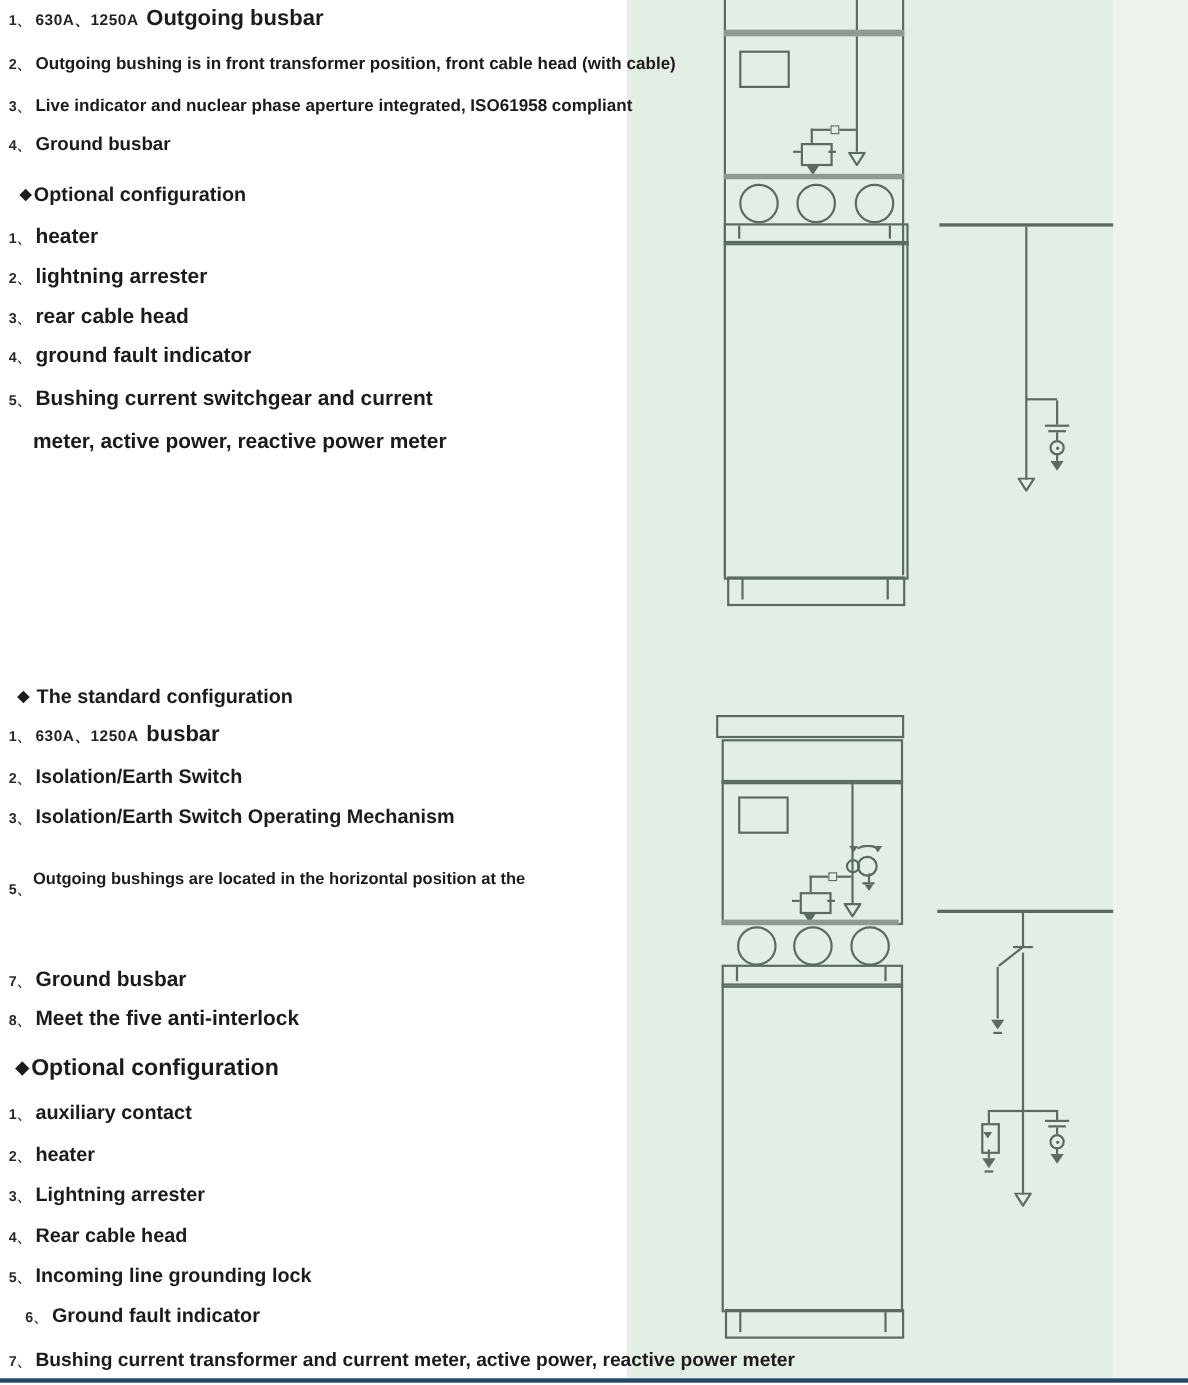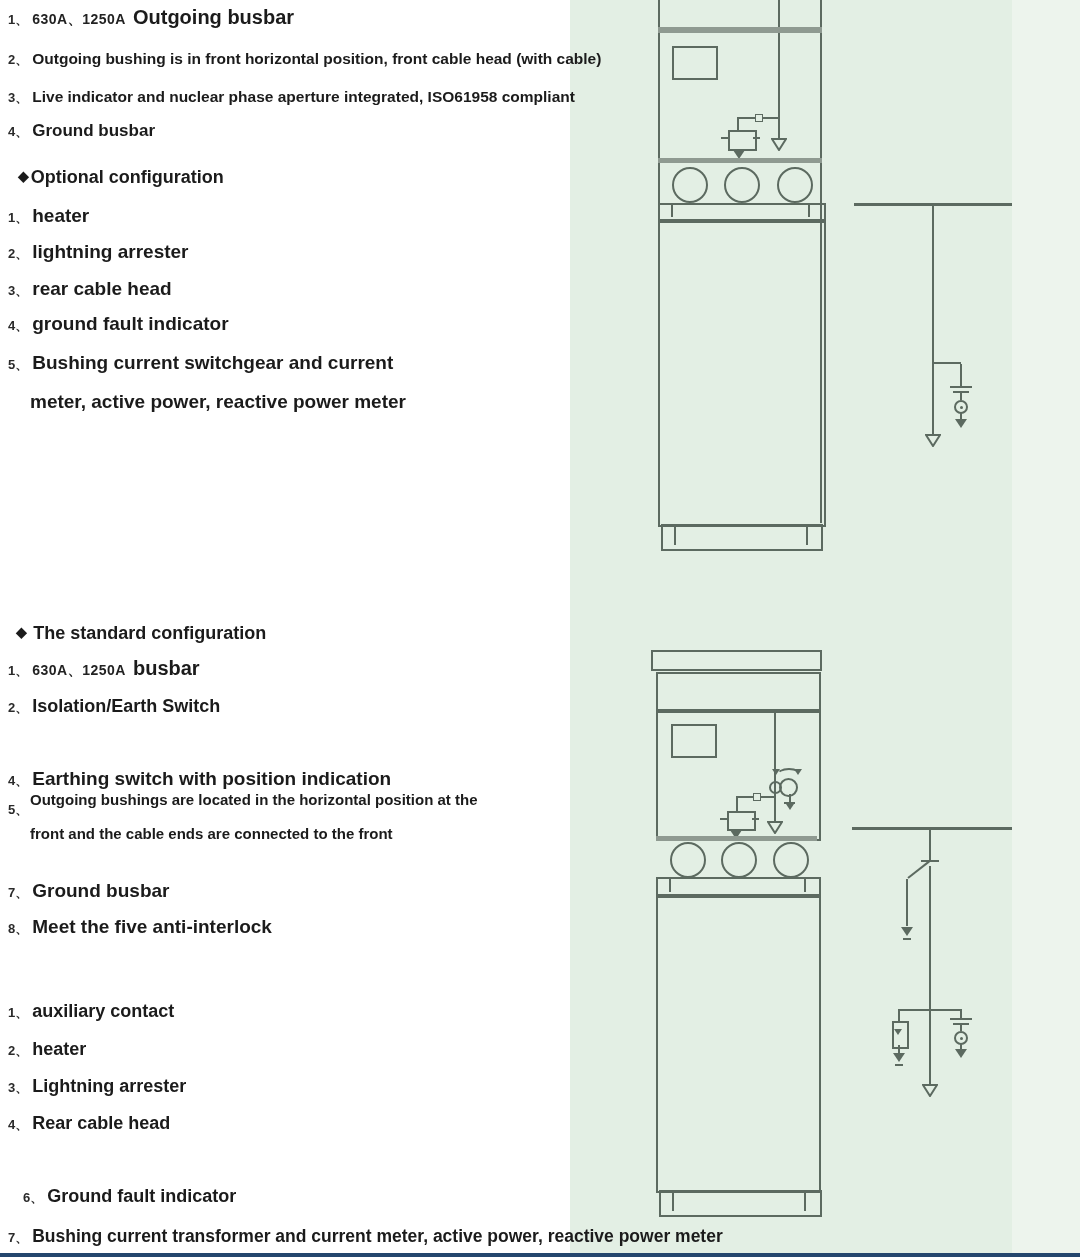--- a/index.html
+++ b/index.html
@@ -165,21 +165,21 @@
     <div class="v" style="left:960px;top:1025px;height:6px"></div>
     <div class="ring ring-dot" style="left:954px;top:1031px;width:10px;height:10px"></div>
     <div class="v" style="left:960px;top:1043px;height:6px"></div>
     <div class="tri-d" style="left:955px;top:1049px"></div>
   </div>
 
   <div class="t" style="left:8px;top:6px">
     <span class="num">1、</span><span class="amps">630A、1250A</span><span class="fs20">Outgoing busbar</span>
   </div>
   <div class="t" style="left:8px;top:50px">
-    <span class="num">2、</span><span class="fs155">Outgoing bushing is in front horizontal position, front cable head (with cable)</span>
+    <span class="num">2、</span><span class="fs155">Outgoing bushing is in front transformer position, front cable head (with cable)</span>
   </div>
   <div class="t" style="left:8px;top:88px">
     <span class="num">3、</span><span class="fs155">Live indicator and nuclear phase aperture integrated, ISO61958 compliant</span>
   </div>
   <div class="t" style="left:8px;top:121px">
     <span class="num">4、</span><span class="fs17">Ground busbar</span>
   </div>
 
   <div class="t" style="left:18px;top:167px">
     <span class="bullet">◆</span><span class="fs18">Optional configuration</span>
@@ -207,47 +207,52 @@
   <div class="t" style="left:16px;top:623px">
     <span class="bullet">◆</span> <span class="fs18">The standard configuration</span>
   </div>
 
   <div class="t" style="left:8px;top:657px">
     <span class="num">1、</span><span class="amps">630A、1250A</span><span class="fs20">busbar</span>
   </div>
   <div class="t" style="left:8px;top:696px">
     <span class="num">2、</span><span class="fs18">Isolation/Earth Switch</span>
   </div>
-  <div class="t" style="left:8px;top:768px">
-    <span class="num">4、</span><span class="fs19">Earthing switch with position indication</span>
+  <div class="t" style="left:8px;top:732px">
+    <span class="num">3、</span><span class="fs18">Isolation/Earth Switch Operating Mechanism</span>
   </div>
   <div class="t" style="left:8px;top:800px">
     <span class="num">5、</span>
   </div>
   <div class="t fs15" style="left:30px;top:791px">Outgoing bushings are located in the horizontal position at the</div>
-  <div class="t fs15" style="left:30px;top:825px">front  and the cable ends are connected to the front</div>
   <div class="t" style="left:8px;top:880px">
     <span class="num">7、</span><span class="fs19">Ground busbar</span>
   </div>
   <div class="t" style="left:8px;top:916px">
     <span class="num">8、</span><span class="fs19">Meet the five anti-interlock</span>
   </div>
 
+  <div class="t" style="left:14px;top:959px">
+    <span class="bullet" style="font-size:16px">◆</span><span class="fs21">Optional configuration</span>
+  </div>
   <div class="t" style="left:8px;top:1001px">
     <span class="num">1、</span><span class="fs18">auxiliary contact</span>
   </div>
   <div class="t" style="left:8px;top:1039px">
     <span class="num">2、</span><span class="fs18">heater</span>
   </div>
   <div class="t" style="left:8px;top:1076px">
     <span class="num">3、</span><span class="fs18">Lightning arrester</span>
   </div>
   <div class="t" style="left:8px;top:1113px">
     <span class="num">4、</span><span class="fs18">Rear cable head</span>
   </div>
+  <div class="t" style="left:8px;top:1149px">
+    <span class="num">5、</span><span class="fs18">Incoming line grounding lock</span>
+  </div>
   <div class="t" style="left:23px;top:1186px">
     <span class="num">6、</span><span class="fs18">Ground fault indicator</span>
   </div>
   <div class="t" style="left:8px;top:1226px">
     <span class="num">7、</span><span class="fs175">Bushing current transformer and current meter, active power, reactive power meter</span>
   </div>
 
   <div class="bottom-rule"></div>
 </div>
 

